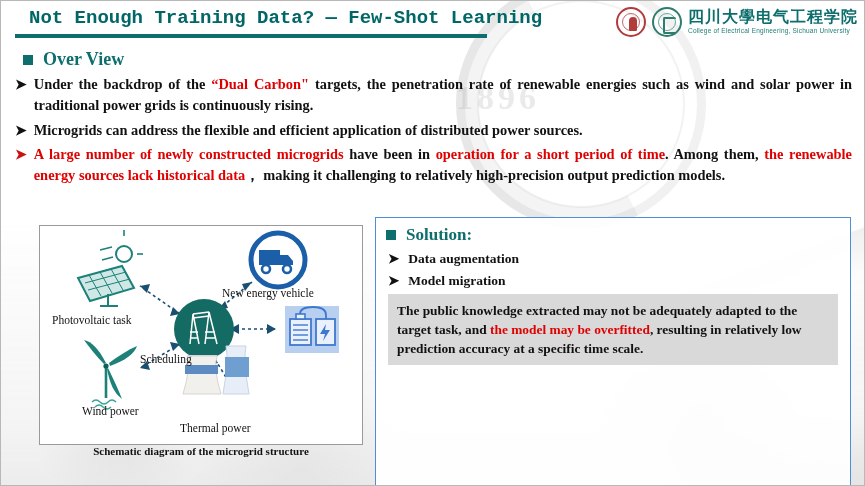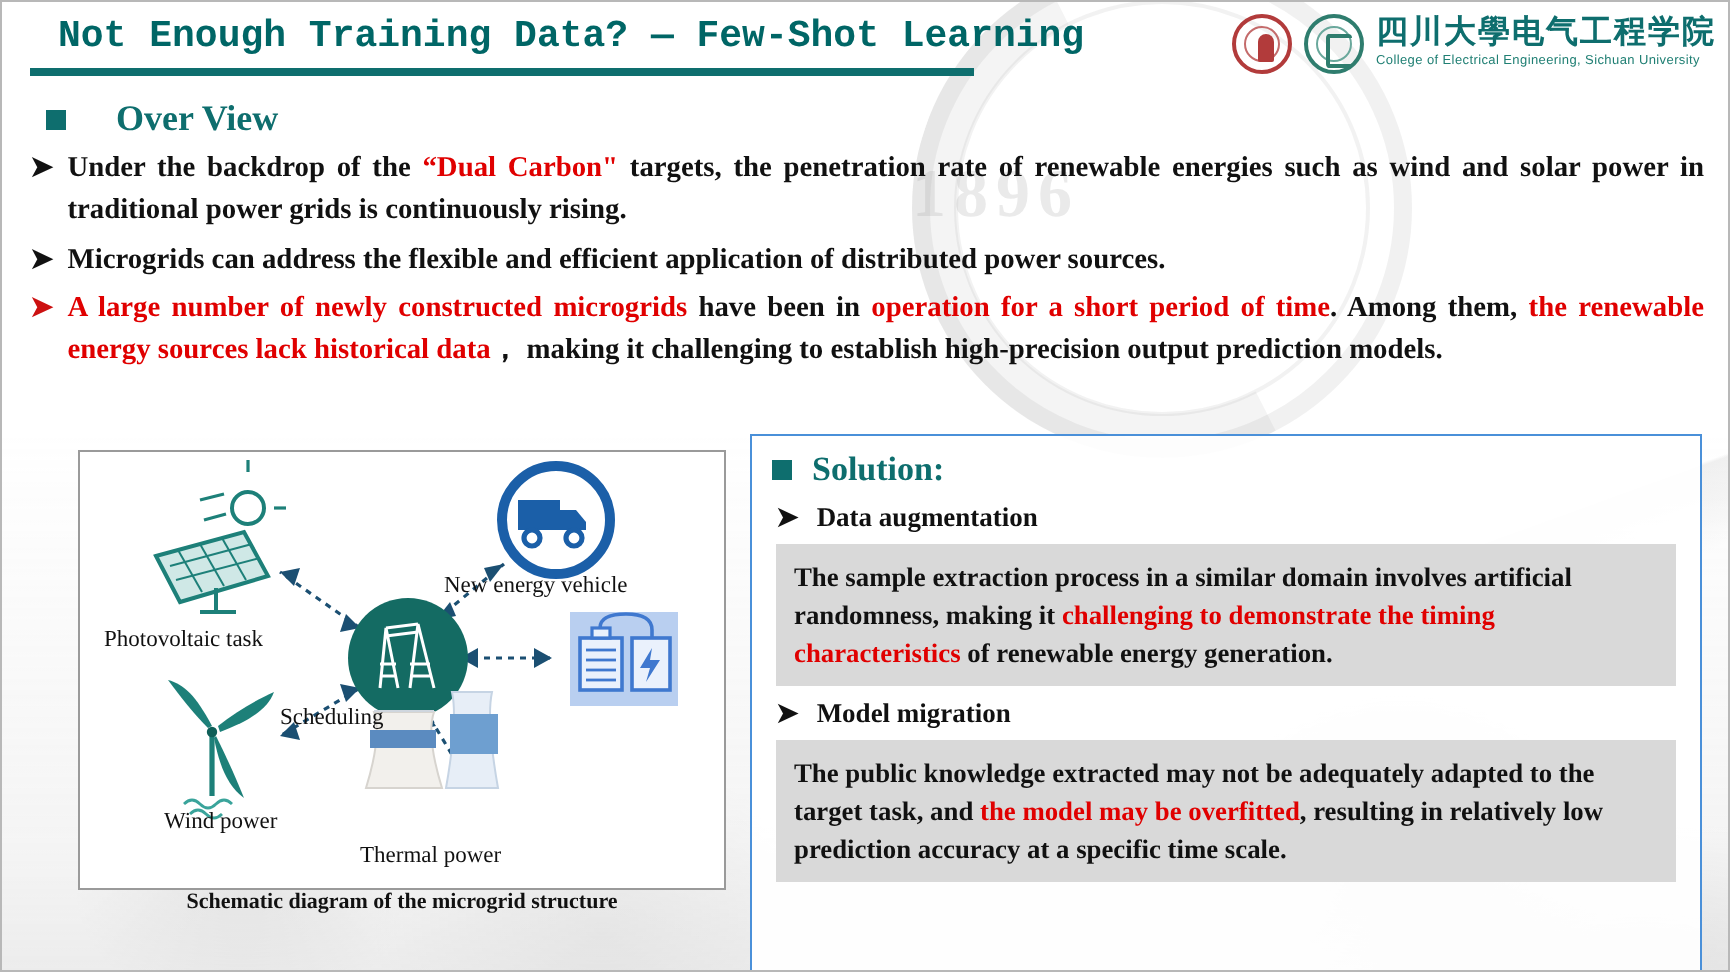--- a/index.html
+++ b/index.html
@@ -91,21 +91,21 @@
     font-size:16px;font-weight:bold;color:#0e6e6e;letter-spacing:1px;line-height:1;
   }
   .logo-en{
     font-family:"Liberation Sans",sans-serif;
     font-size:6.5px;color:#1f7f73;letter-spacing:.2px;margin-top:3px;line-height:1;
   }
 
   
   .content{position:absolute;left:0;top:42px;width:865px;z-index:3;}
   .section-head{
-    display:flex;align-items:center;gap:25px;
+    display:flex;align-items:center;gap:10px;
     margin:6px 0 4px 22px;
   }
   .sq{width:10px;height:10px;background:#0e6e6e;display:inline-block;}
   .section-head .label{
     font-family:"Liberation Serif",serif;
     font-size:18px;font-weight:bold;color:#0e6e6e;
   }
   .bullet{
     display:flex;align-items:flex-start;gap:7px;
     margin:3px 14px 3px 14px;
@@ -185,21 +185,21 @@
         <div class="bullet">
           <span class="arrow">➤</span>
           <span class="btxt"><span>Under the backdrop of the </span><span class="red">“Dual Carbon"</span><span> targets, the penetration rate of renewable energies such as wind and solar power in traditional power grids is continuously rising.</span></span>
         </div>
         <div class="bullet">
           <span class="arrow">➤</span>
           <span class="btxt"><span>Microgrids can address the flexible and efficient application of distributed power sources.</span></span>
         </div>
         <div class="bullet">
           <span class="arrow red">➤</span>
-          <span class="btxt"><span class="red">A large number of newly constructed microgrids</span><span> have been in </span><span class="red">operation for a short period of time</span><span>. Among them, </span><span class="red">the renewable energy sources lack historical data</span><span>， making it challenging to establish high-precision output prediction models.</span></span>
+          <span class="btxt"><span class="red">A large number of newly constructed microgrids</span><span> have been in </span><span class="red">operation for a short period of time</span><span>. Among them, </span><span class="red">the renewable energy sources lack historical data</span><span>， making it challenging to relatively high-precision output prediction models.</span></span>
         </div>
       </div>
   </div>
 
   <div class="figure">
     <svg width="322" height="218" viewBox="0 0 322 218">
 
       <g stroke="#1b4f72" stroke-width="1.6" stroke-dasharray="3,3" fill="none">
         <line x1="140" y1="88" x2="100" y2="60"></line>
         <line x1="140" y1="118" x2="100" y2="142"></line>
@@ -302,21 +302,20 @@
   <div class="solution">
     <div class="sol-head">
       <span class="sq"></span>
       <span class="label">Solution:</span>
     </div>
     <div id="solution-items">
         <div class="sol-sub">
           <span>➤</span>
           <span>Data augmentation</span>
         </div>
-        <div class="sol-box"><span>The sample extraction process in a similar domain involves artificial randomness, making it </span><span class="red">challenging to demonstrate the timing characteristics</span><span> of renewable energy generation.</span></div>
         <div class="sol-sub">
           <span>➤</span>
           <span>Model migration</span>
         </div>
         <div class="sol-box"><span>The public knowledge extracted may not be adequately adapted to the target task, and </span><span class="red">the model may be overfitted</span><span>, resulting in relatively low prediction accuracy at a specific time scale.</span></div>
       </div>
   </div>
 
 </div>
 

